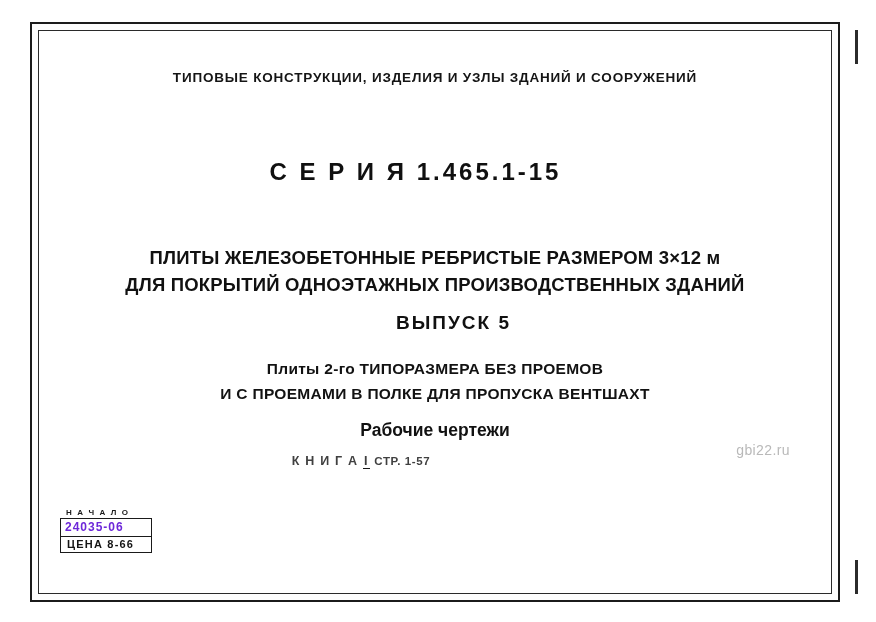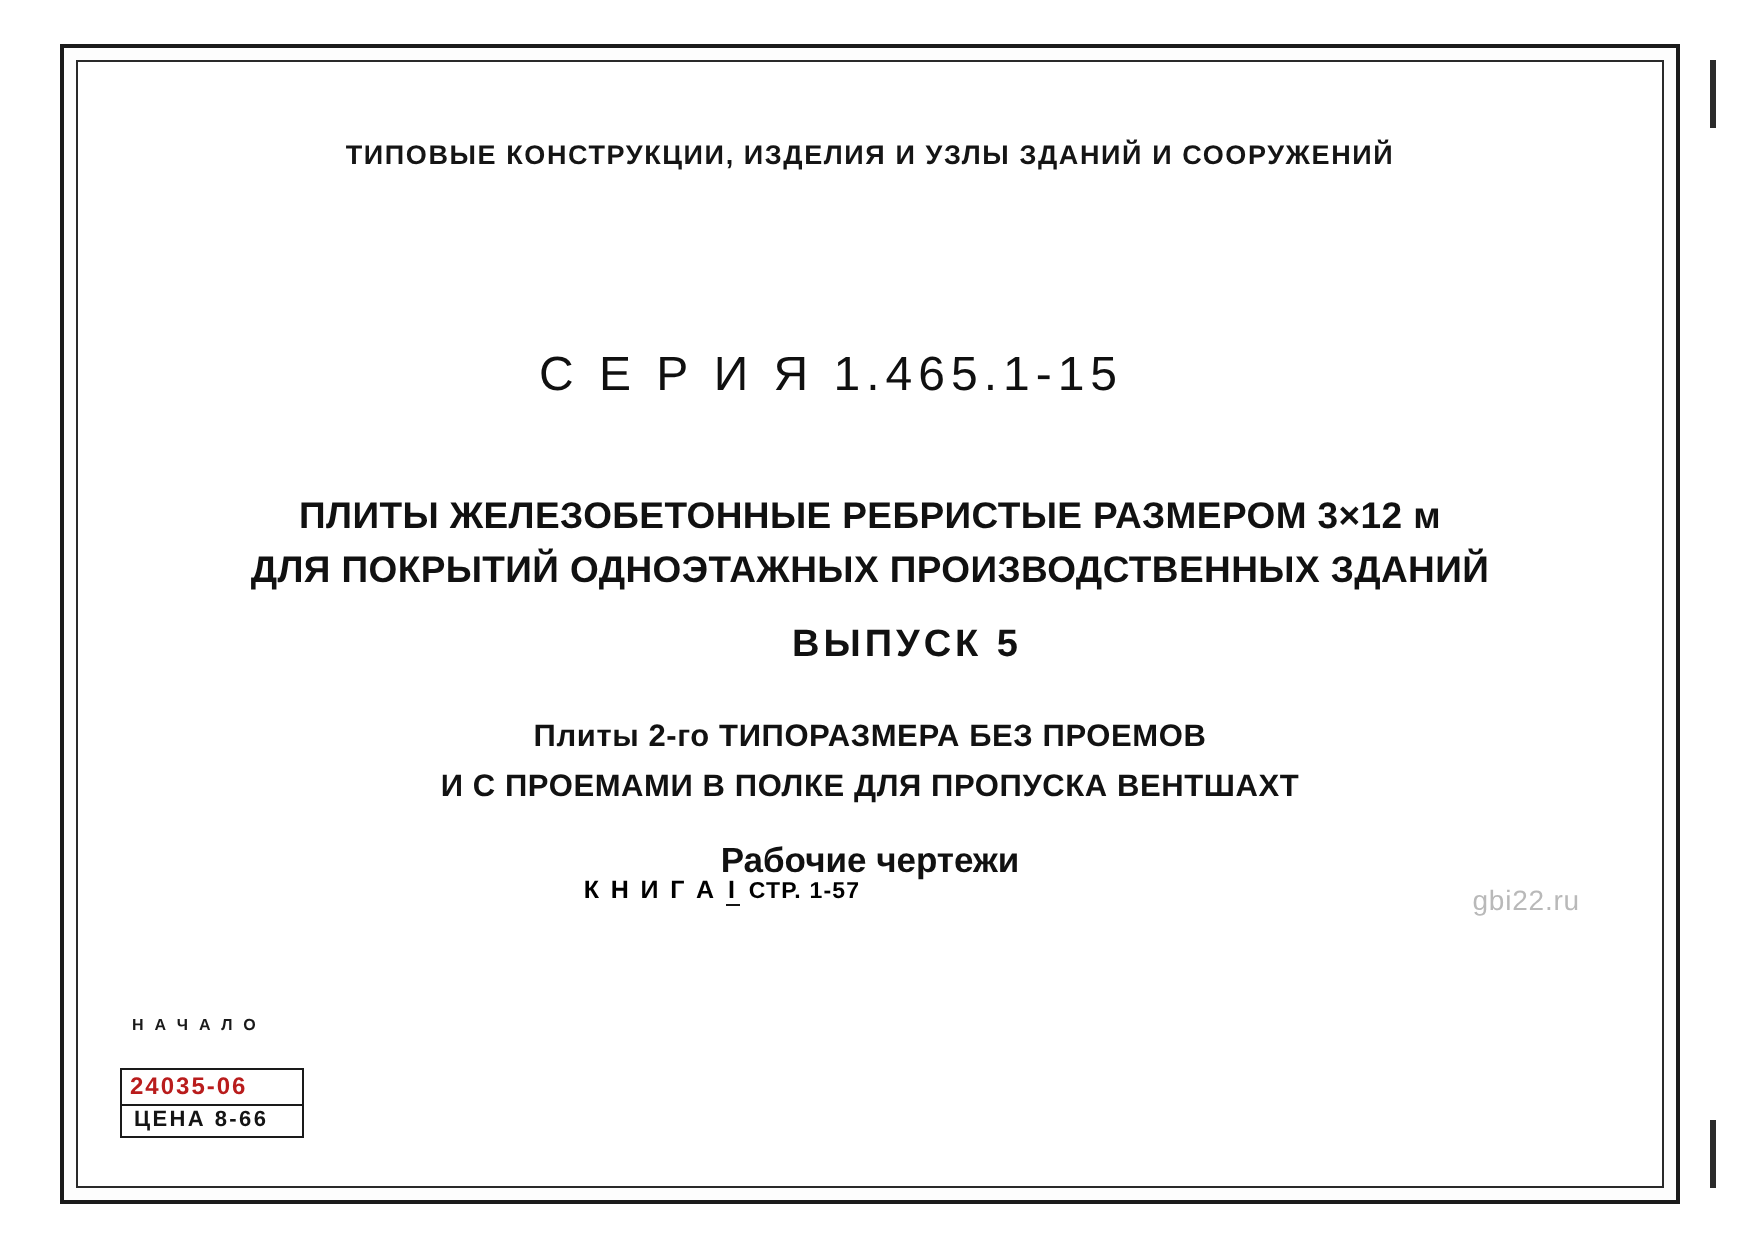--- a/index.html
+++ b/index.html
@@ -69,27 +69,27 @@
     font-size: 13.5px;
     letter-spacing: 0.8px;
     font-weight: bold;
     color: #151515;
     font-family: "Liberation Sans", sans-serif;
     margin-top: 16px;
   }
 
   .series {
     position: absolute;
-    top: 144px;
+    top: 128px;
     left: 0;
     width: 755px;
     text-align: center;
     font-size: 24px;
     letter-spacing: 3px;
-    font-weight: normal;
+    font-weight: bold;
     color: #101010;
   }
 
   .title-main {
     position: absolute;
     top: 214px;
     left: 0;
     width: 794px;
     text-align: center;
     font-size: 18.5px;
@@ -131,28 +131,28 @@
     left: 0;
     width: 794px;
     text-align: center;
     font-size: 17.5px;
     font-weight: bold;
     color: #111111;
   }
 
   .book-line {
     position: absolute;
-    top: 408px;
+    top: 424px;
     left: 0;
     width: 646px;
     text-align: center;
     font-size: 12.5px;
     letter-spacing: 1.2px;
     font-weight: bold;
-    color: #000000;
+    color: #404040;
   }
   .book-line .bk-num {
     border-bottom: 1.5px solid #151515;
     padding: 0 1px;
   }
   .book-line .pages {
     font-size: 11.5px;
     letter-spacing: 0.6px;
   }
 
@@ -163,30 +163,30 @@
     top: 478px;
     width: 92px;
     font-family: "Liberation Sans", sans-serif;
   }
   .stamp .nachalo {
     font-size: 8px;
     letter-spacing: 1.6px;
     font-weight: bold;
     color: #1a1a1a;
     padding-left: 6px;
-    margin-bottom: 17px;
+    margin-bottom: 1px;
   }
   .stamp .code-box {
     border: 1.4px solid #1a1a1a;
     border-bottom: none;
     padding: 1px 4px 2px 4px;
     font-size: 12px;
     letter-spacing: 1px;
     font-weight: bold;
-    color: #b91c1c;
+    color: #6d28d9;
   }
   .stamp .price-box {
     border: 1.4px solid #1a1a1a;
     border-top: 1.2px solid #1a1a1a;
     padding: 1px 4px 2px 6px;
     font-size: 11px;
     letter-spacing: 1.2px;
     font-weight: bold;
     color: #141414;
   }

